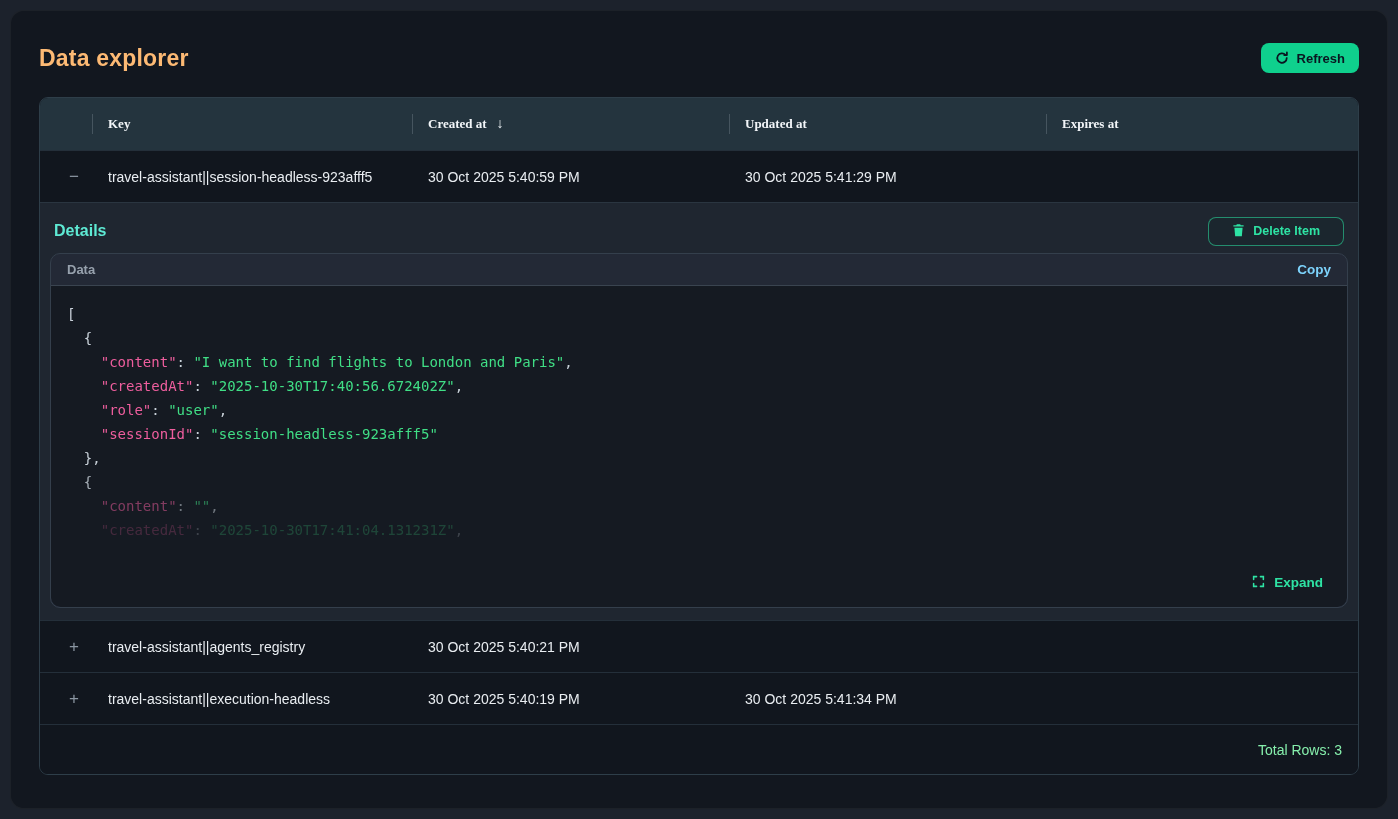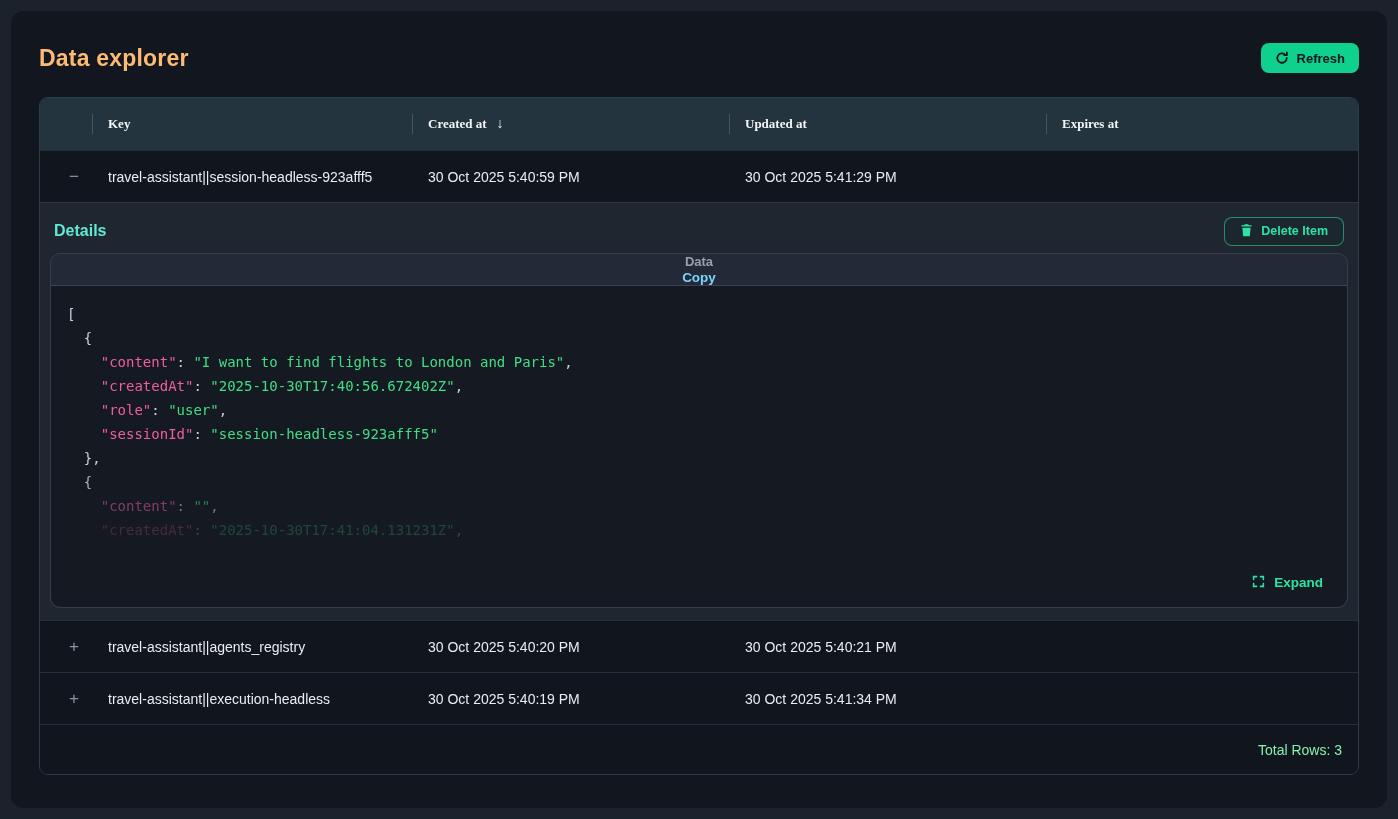--- a/index.html
+++ b/index.html
@@ -80,36 +80,35 @@
   .details-header {
     height:50px;
     display:flex; align-items:center; justify-content:space-between;
     padding:6px 4px 0 4px;
   }
   .details-title { color:#5eead4; font-size:16px; font-weight:700; }
   .btn-delete {
     display:flex; align-items:center; gap:8px;
     background:rgba(16,40,38,0.25);
     border:1px solid rgba(46,227,164,0.55);
-    border-radius:8px; height:29px; padding:0 15px;
+    border-radius:8px; height:29px; padding:0 23px;
     color:#2ee3a4; font-size:12.5px; font-weight:700;
     font-family:"Liberation Sans", sans-serif; cursor:pointer;
   }
 
   .data-panel {
     border:1px solid #343f4c;
     border-radius:10px;
     overflow:hidden;
     background:#232936;
   }
   .data-panel-header {
     height:31px;
     display:flex; align-items:center; justify-content:space-between;
     padding:0 16px;
-    flex-direction:column;
   }
   .data-label { color:#97a1ad; font-size:13px; font-weight:700; }
   .btn-copy {
     background:none; border:none; color:#7dd3fc;
     font-size:13.5px; font-weight:700; cursor:pointer;
     font-family:"Liberation Sans", sans-serif;
   }
 
   .code-block {
     background:#151a22;
@@ -233,21 +232,20 @@
           </div>
         </div>
       </div>
     </div>
 
     <div class="trow grid-cols">
       <div class="td expander-cell">
         <button class="expander-btn">+</button>
       </div>
       <div class="td">travel-assistant||agents_registry</div>
-      <div class="td">30 Oct 2025 5:40:20 PM</div>
       <div class="td">30 Oct 2025 5:40:21 PM</div>
       <div class="td"></div>
     </div>
 
     <div class="trow grid-cols">
       <div class="td expander-cell">
         <button class="expander-btn">+</button>
       </div>
       <div class="td">travel-assistant||execution-headless</div>
       <div class="td">30 Oct 2025 5:40:19 PM</div>

